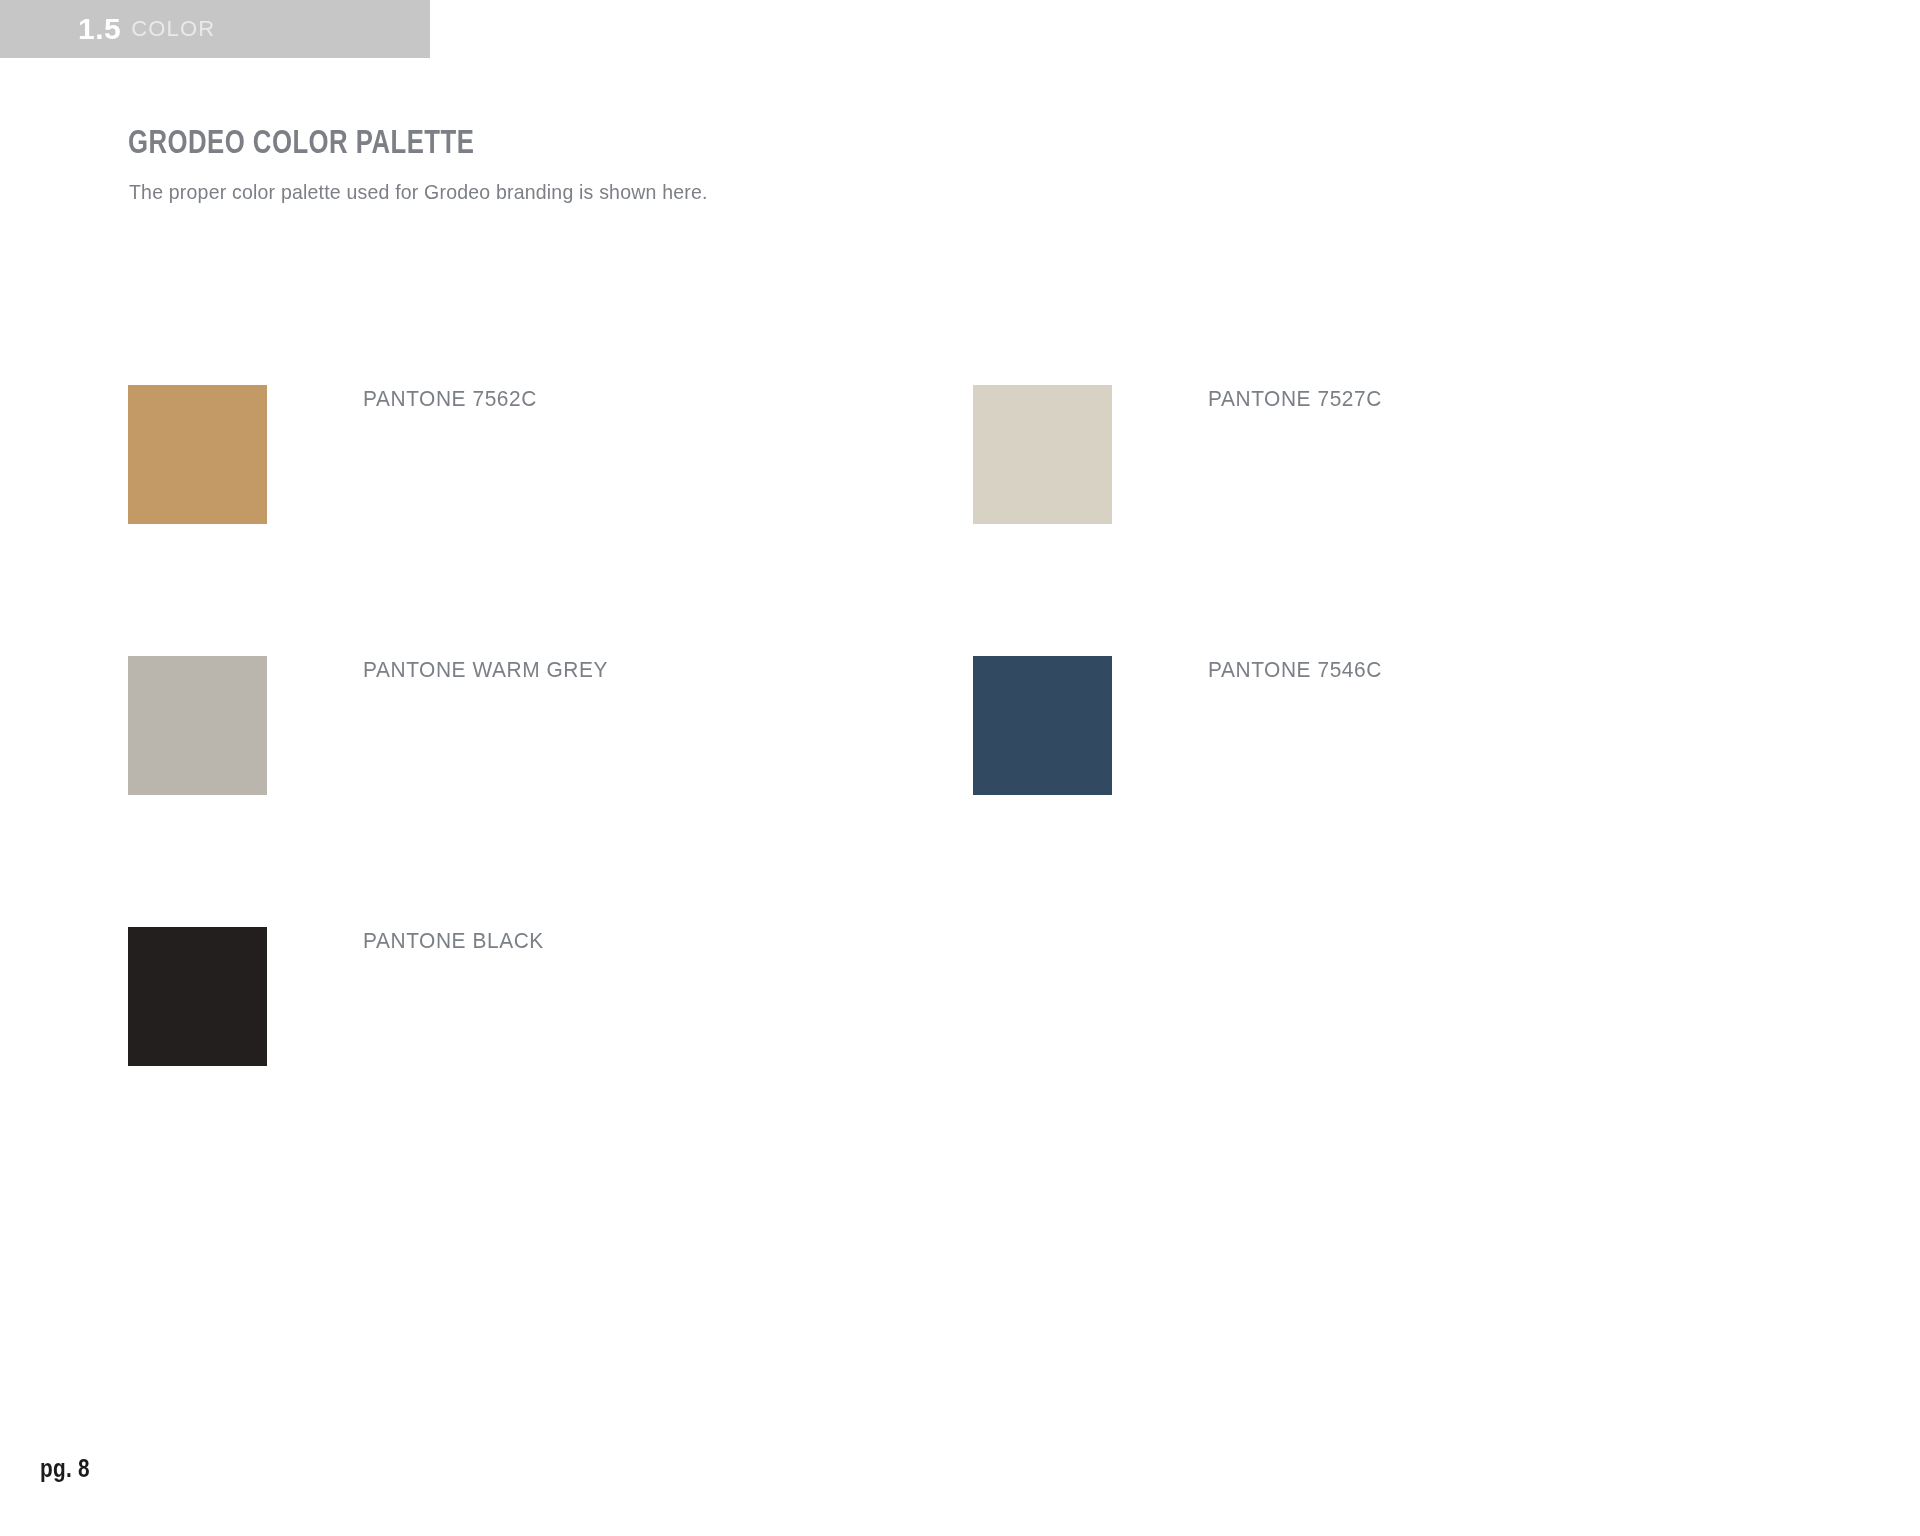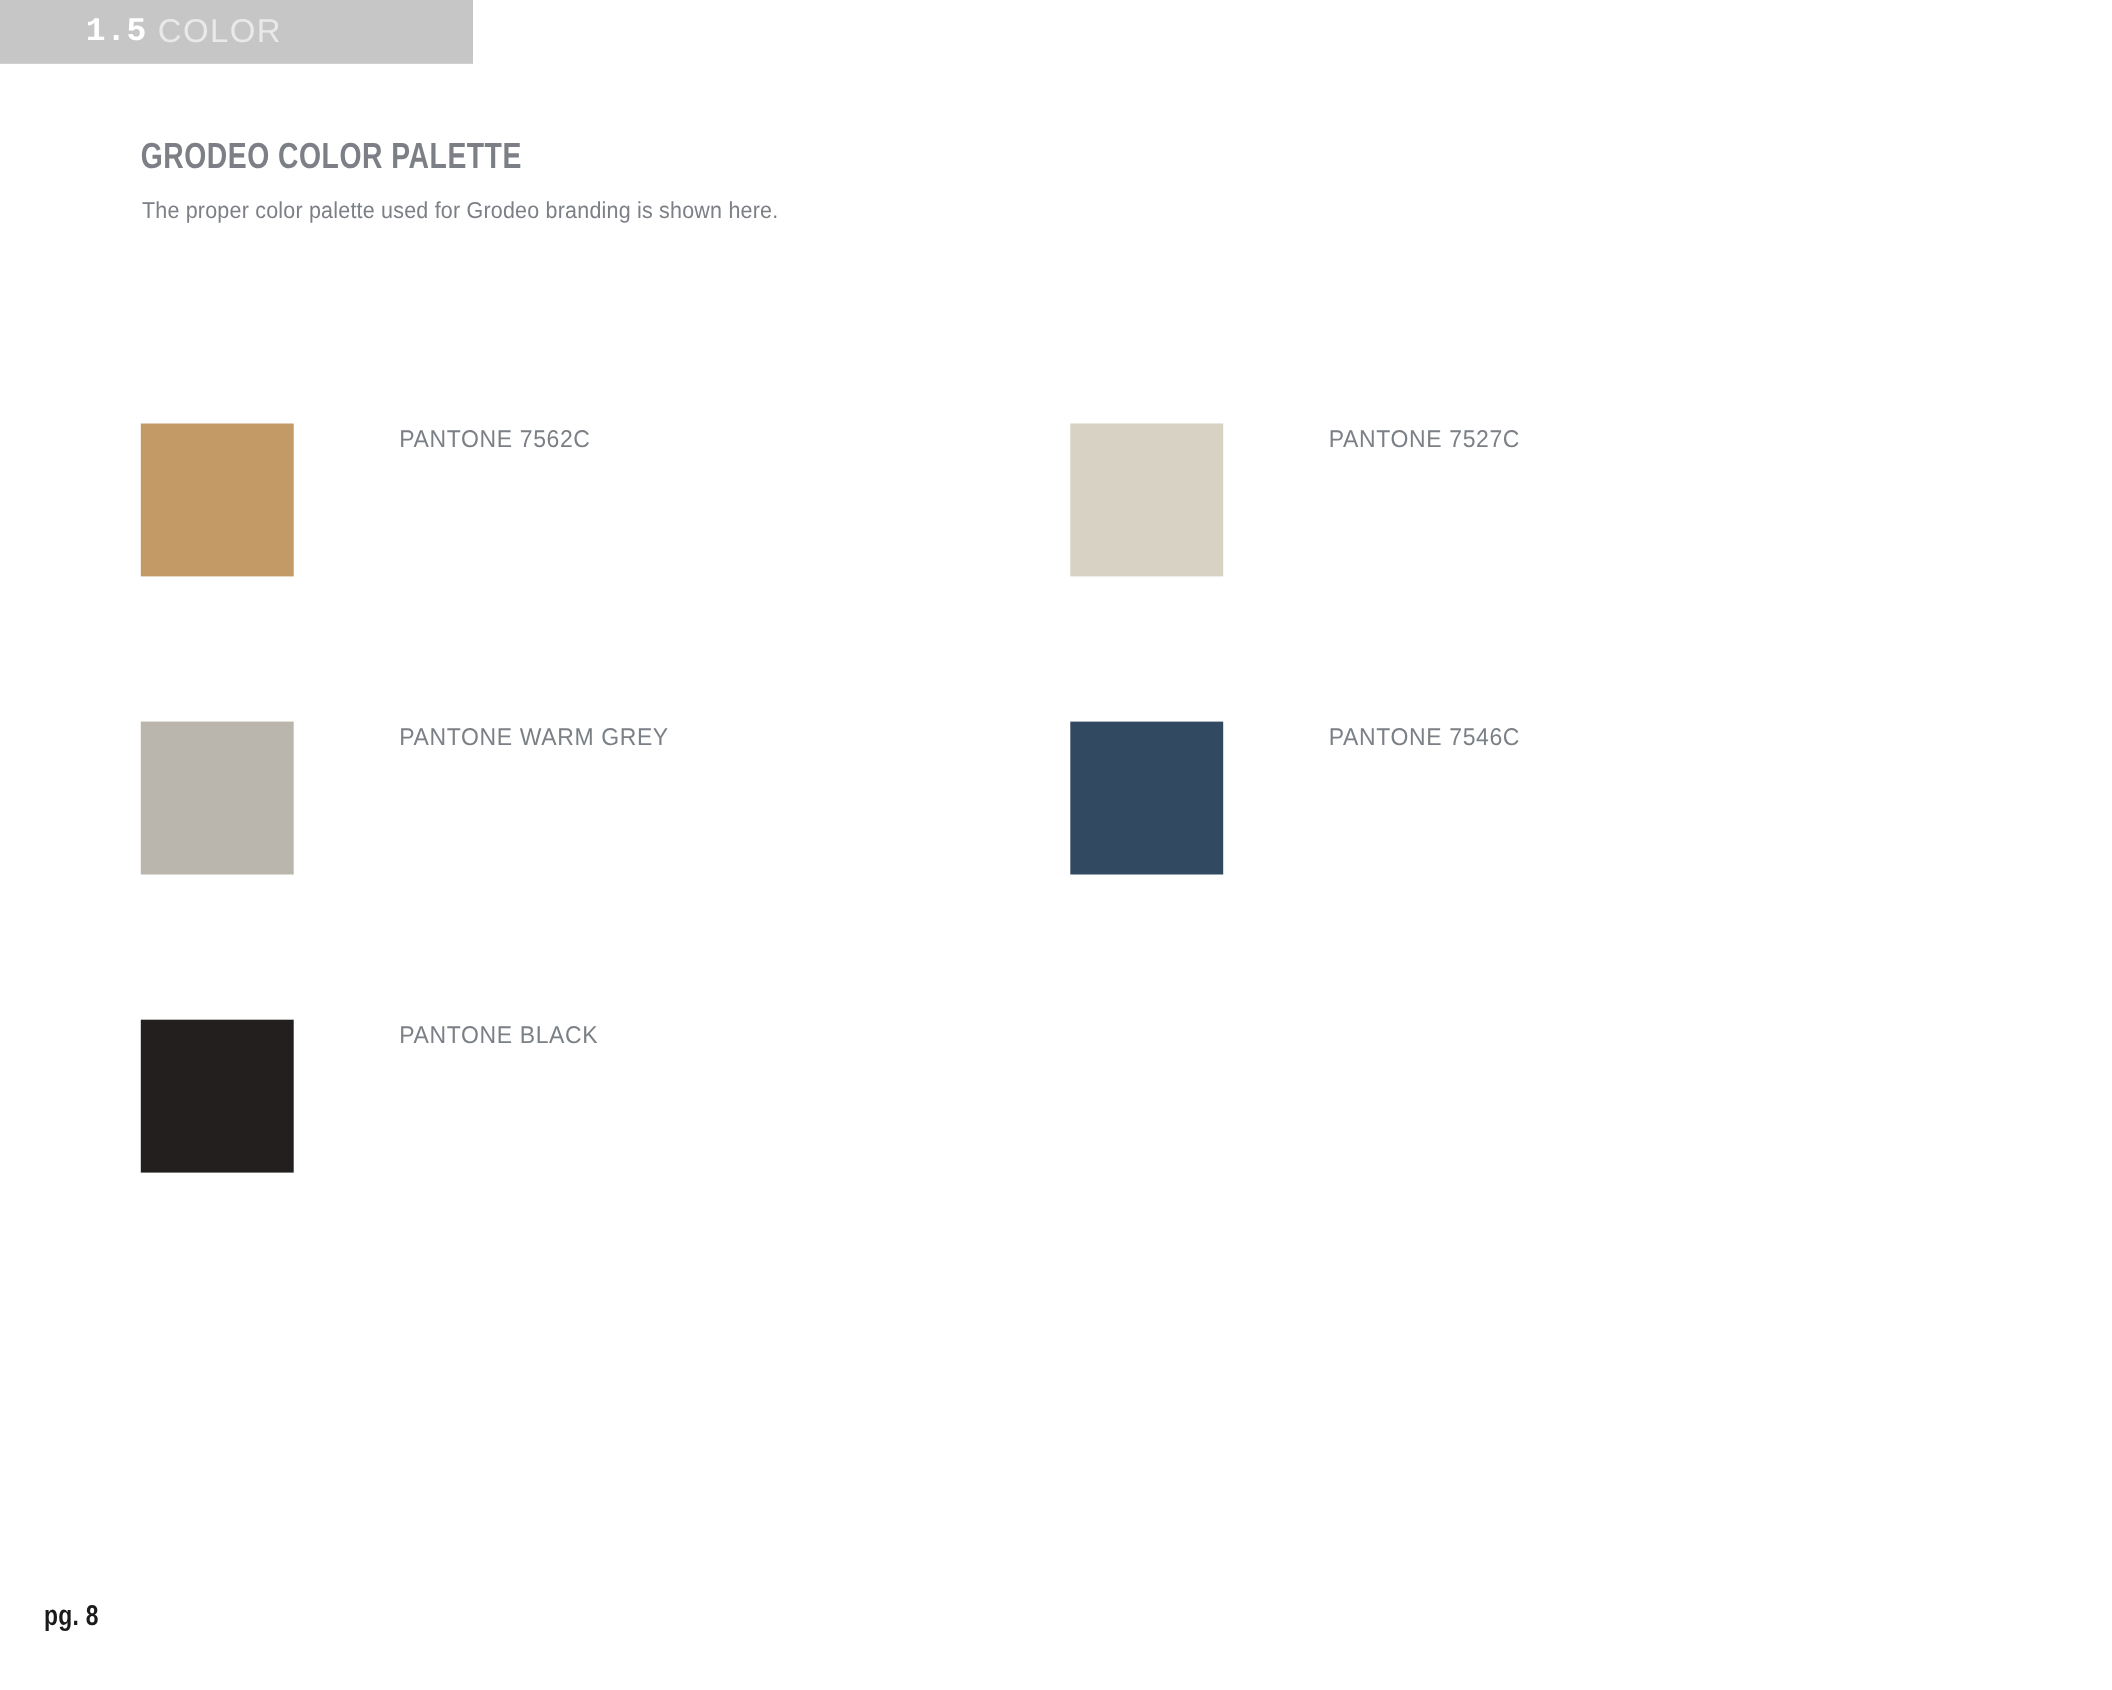--- a/index.html
+++ b/index.html
@@ -28,24 +28,23 @@
     display: flex;
     align-items: center;
     padding-left: 78px;
   }
   .section-number {
     font-size: 30px;
     font-weight: bold;
     color: #ffffff;
     letter-spacing: 0.5px;
     line-height: 1;
-    font-family: Liberation Mono, monospace;
   }
   .section-title {
-    font-size: 30px;
+    font-size: 22px;
     font-weight: 300;
     color: #e9e9e9;
     letter-spacing: 1.2px;
     margin-left: 10px;
     line-height: 1;
   }
 
   
   .page-heading {
     position: absolute;

